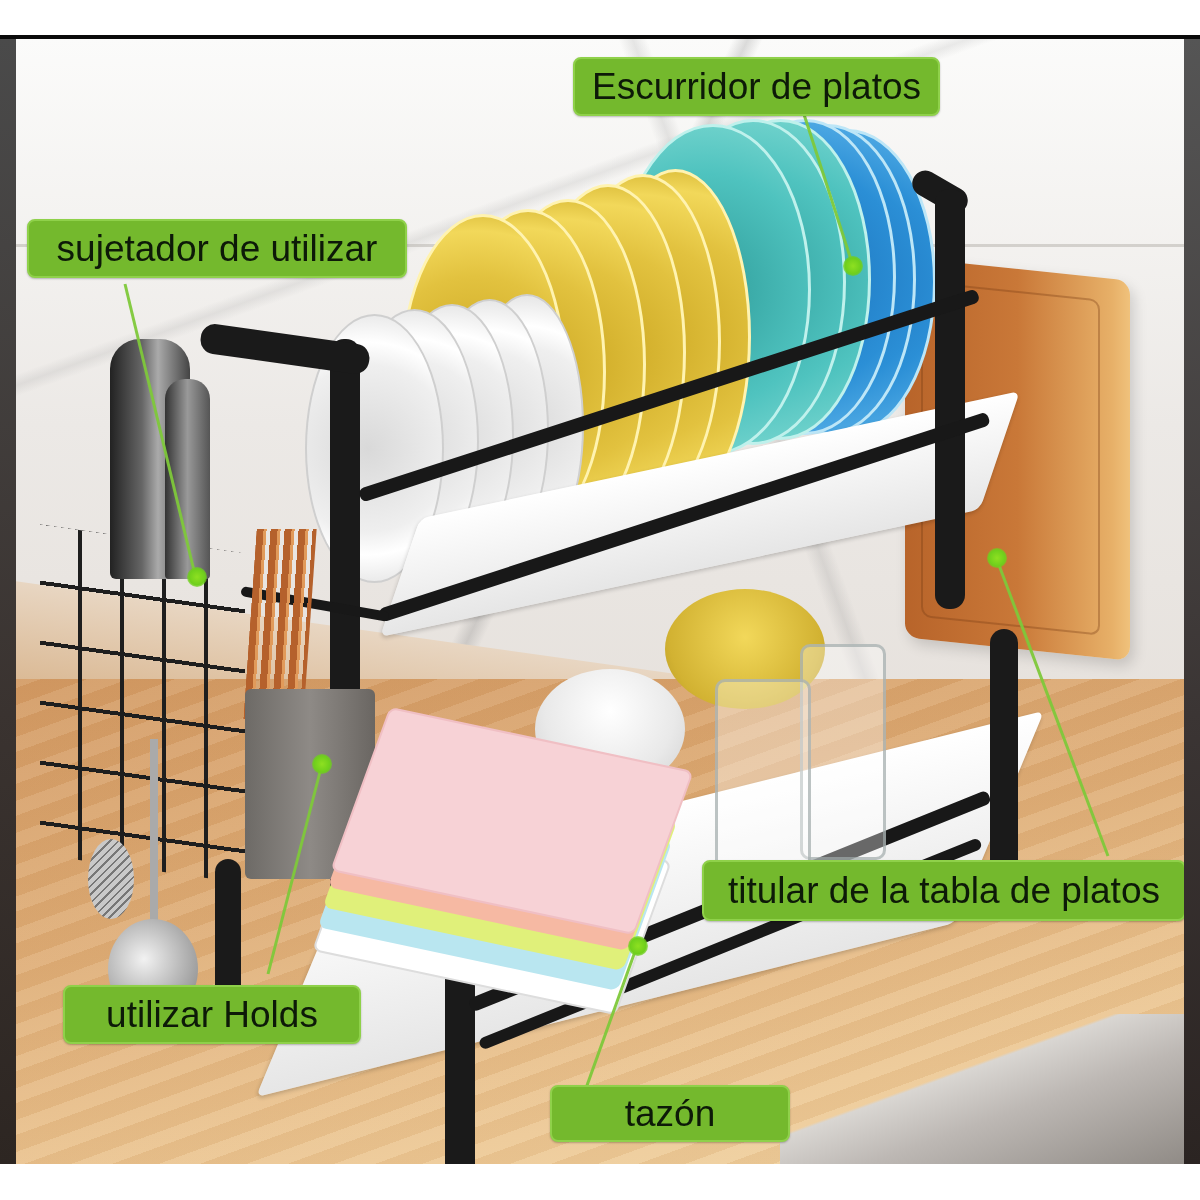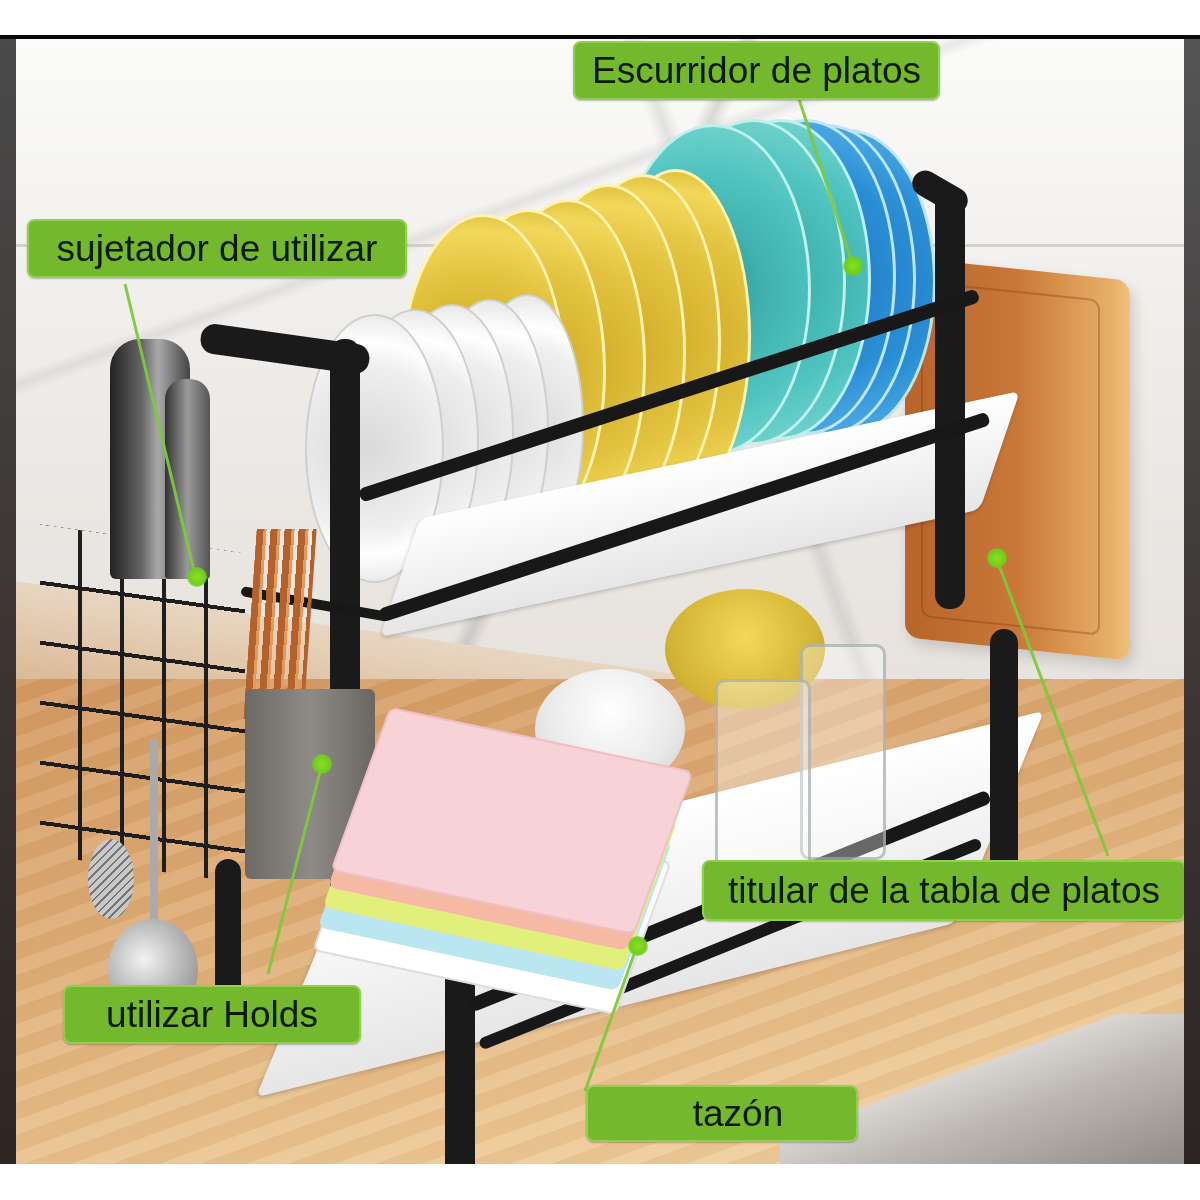--- a/index.html
+++ b/index.html
@@ -156,28 +156,28 @@
       <line x1="585" y1="1052" x2="637" y2="907"></line>
     </g>
   </svg>
 
   <div class="dot" style="left:853px;top:227px;"></div>
   <div class="dot" style="left:197px;top:538px;"></div>
   <div class="dot" style="left:997px;top:519px;"></div>
   <div class="dot" style="left:322px;top:725px;"></div>
   <div class="dot" style="left:638px;top:907px;"></div>
 
-  <div class="callout" style="left:573px;top:2px;width:363px;height:55px;">
+  <div class="callout" style="left:573px;top:18px;width:363px;height:55px;">
     <span>Escurridor de platos</span>
   </div>
   <div class="callout" style="left:27px;top:180px;width:376px;height:55px;">
     <span>sujetador de utilizar</span>
   </div>
   <div class="callout" style="left:702px;top:821px;width:480px;height:57px;">
     <span>titular de la tabla de platos</span>
   </div>
   <div class="callout" style="left:63px;top:946px;width:294px;height:55px;">
     <span>utilizar Holds</span>
   </div>
-  <div class="callout" style="left:586px;top:1046px;width:236px;height:53px;padding-left:32px;">
+  <div class="callout" style="left:550px;top:1046px;width:236px;height:53px;">
     <span>tazón</span>
   </div>
 </div>
 
 </body></html>

